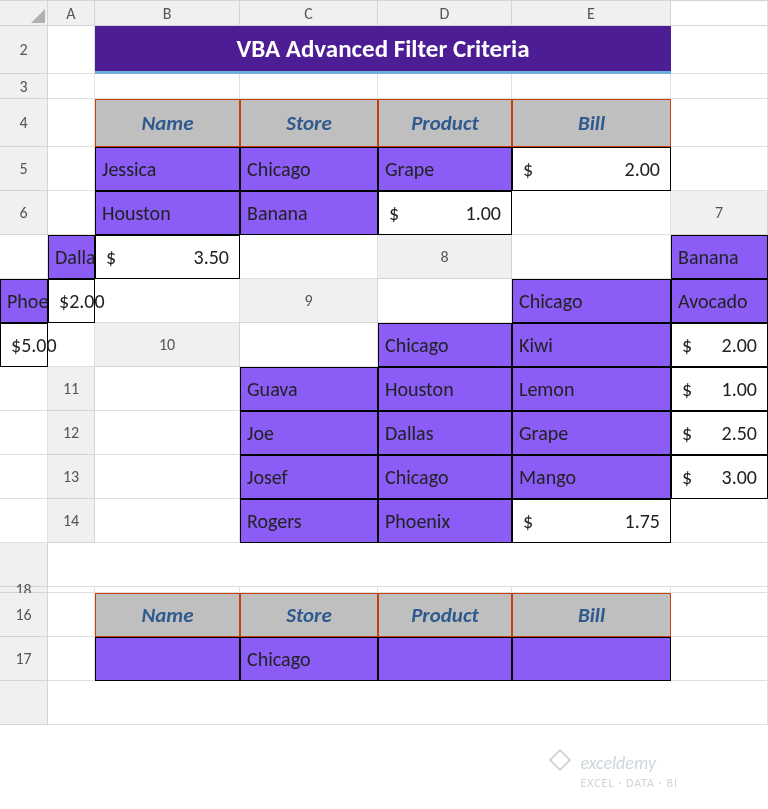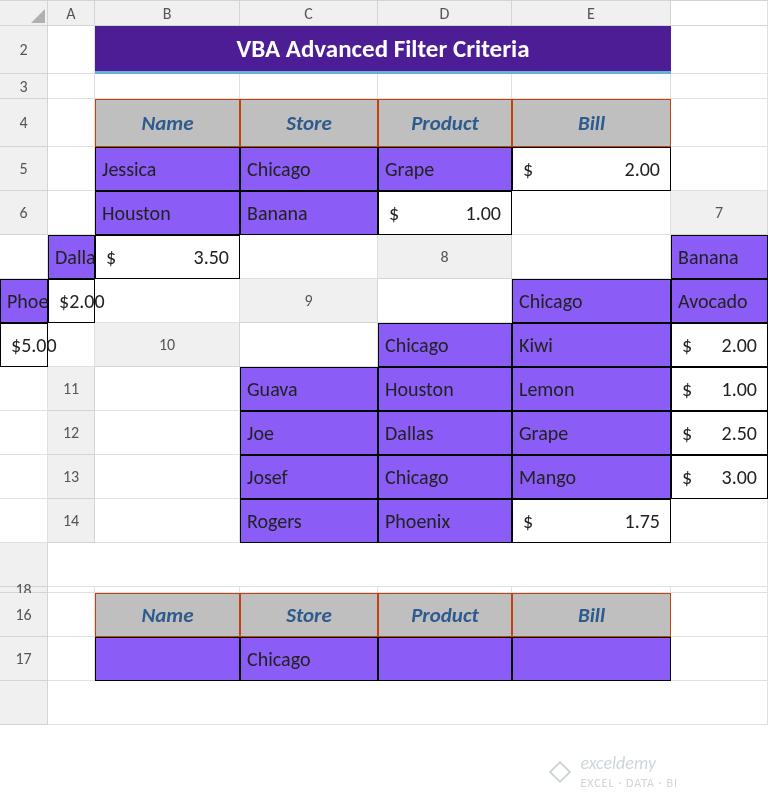--- a/index.html
+++ b/index.html
@@ -98,21 +98,20 @@
   .bill-val { text-align: right; }
   
   .watermark {
     position: absolute;
     right: 90px;
     bottom: 18px;
     color: #cfd6da;
     font-size: 14px;
     font-style: italic;
     display: flex;
-    align-items: center;
     gap: 12px;
     pointer-events: none;
   }
   .watermark .wm-icon {
     width: 16px; height: 16px;
     border: 2px solid #cfd6da;
     transform: rotate(45deg);
     position: relative;
   }
 </style>

